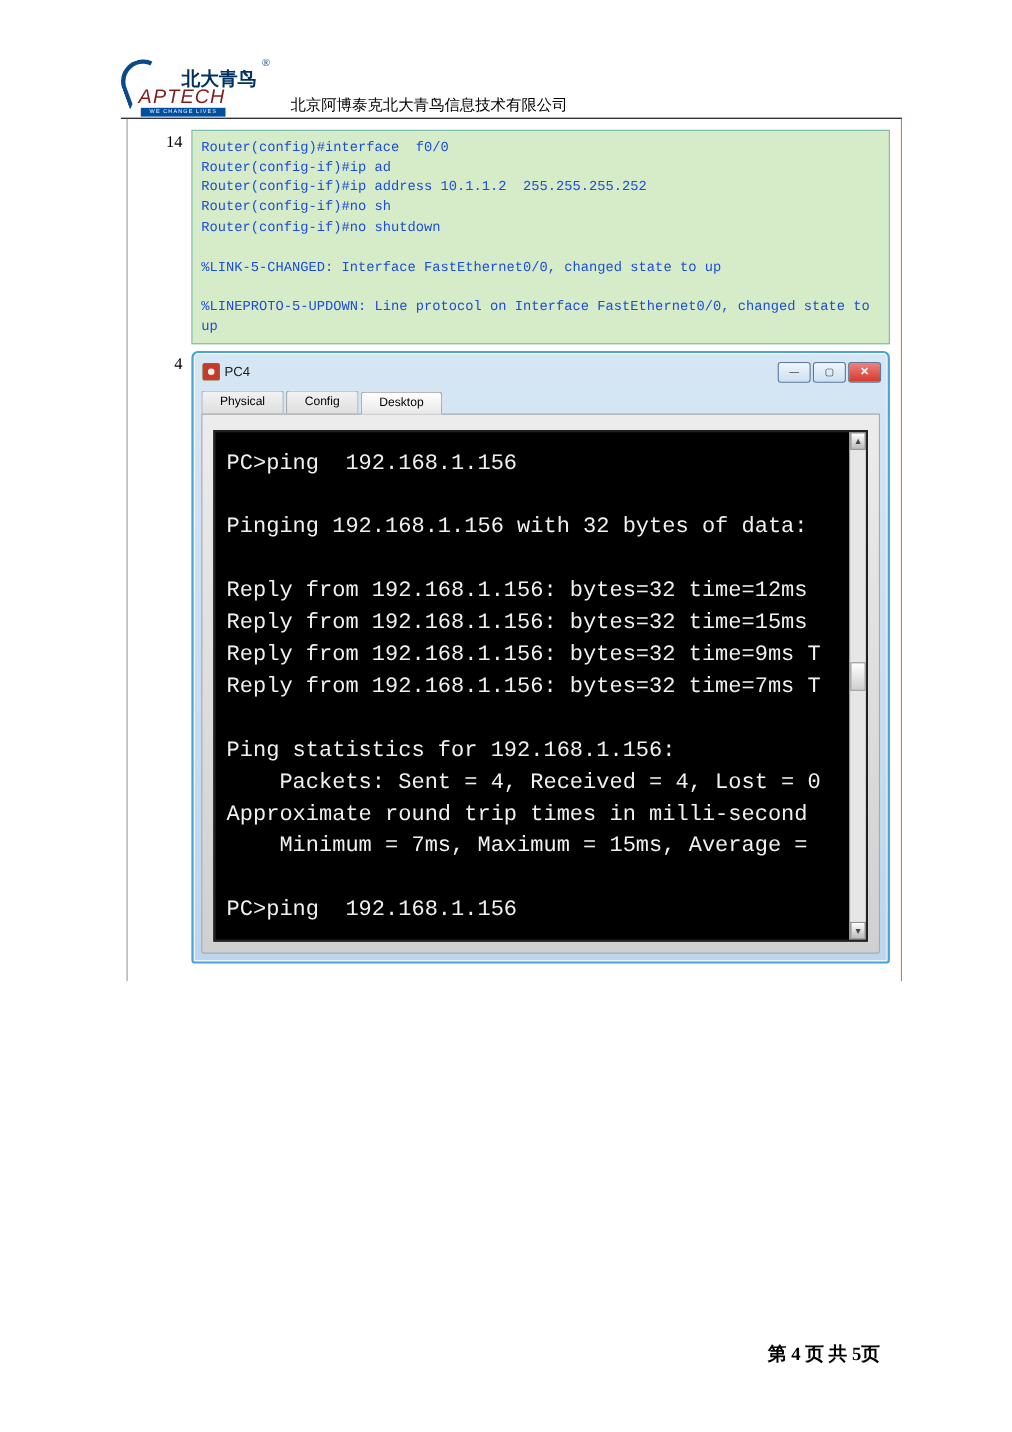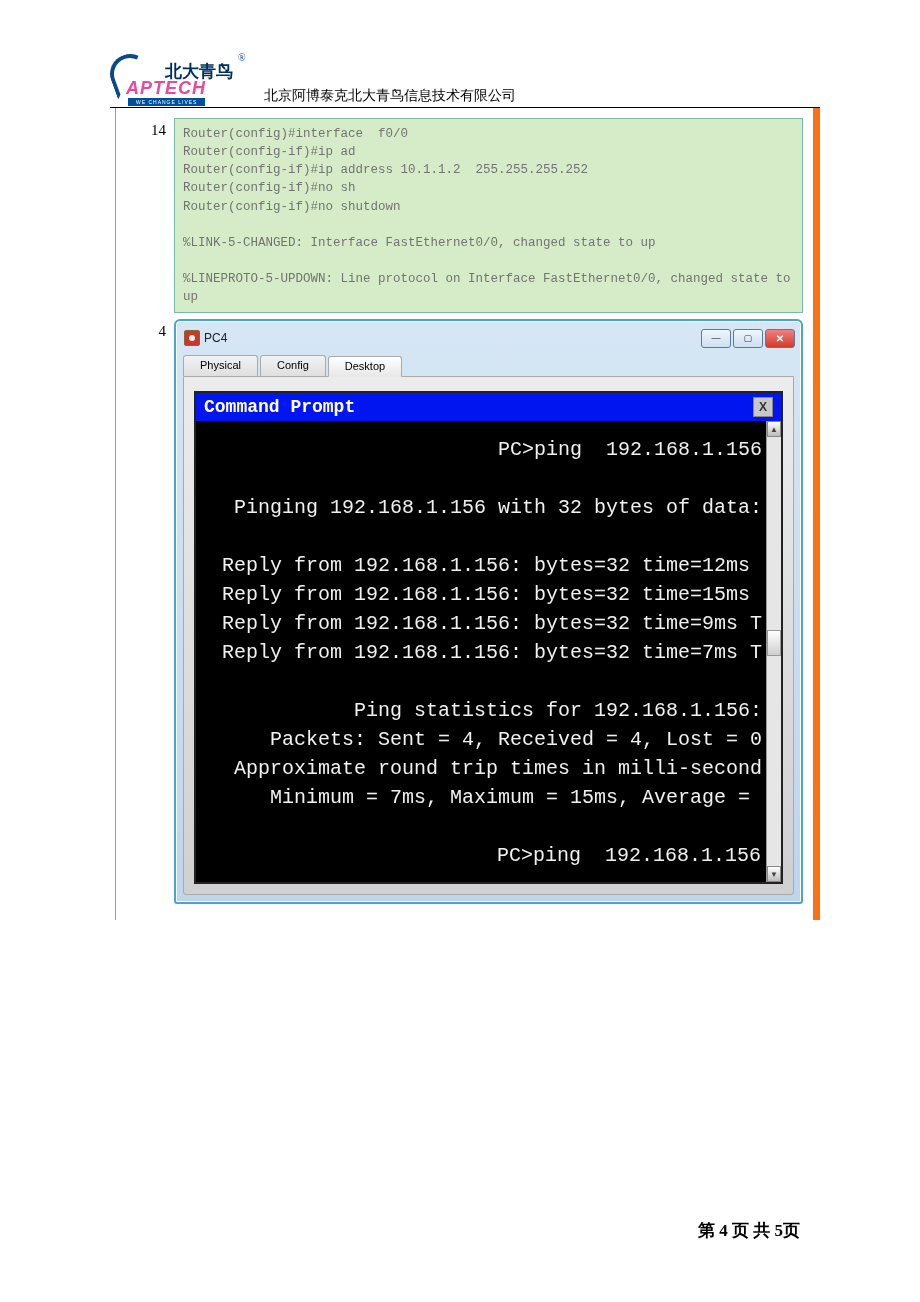--- a/index.html
+++ b/index.html
@@ -2,31 +2,31 @@
 <html><head>
 <meta charset="utf-8">
 <style>
 body { margin: 0; background: #fff; font-family: "SimSun", serif; width: 920px; }
 .page { width: 920px; min-height: 1302px; position: relative; }
 .header { padding: 50px 100px 0 110px; }
 .logo-area { display: inline-block; vertical-align: bottom; position: relative; }
 .logo-box { width: 130px; height: 55px; position: relative; }
 .swoosh { width: 32px; height: 32px; border: 4px solid #0a4a8a; border-radius: 50% 50% 50% 0; border-right-color: transparent; border-bottom-color: transparent; position: absolute; top: 4px; left: 0; transform: rotate(-20deg);}
 .cntext { position: absolute; top: 10px; left: 35px; font-weight: bold; font-size: 17px; font-family: "Microsoft YaHei", sans-serif; color: #003060; margin-left: 20px;}
-.aptech { position: absolute; top: 28px; left: 16px; font-weight: bold; font-style: italic; font-size: 18px; color: #ec4899; font-family: Arial, sans-serif; letter-spacing: 1px;}
+.aptech { position: absolute; top: 28px; left: 16px; font-weight: normal; font-style: italic; font-size: 18px; color: #7f1d1d; font-family: Arial, sans-serif; letter-spacing: 1px;}
 .reg-mark { position: absolute; top: 2px; left: 128px; font-size: 10px; color: #0a4a8a;}
 .tagline { position:absolute; top:48px; left:18px; font-size:5px; background:#0050a0; color:#fff; padding:1px 8px; letter-spacing:1px; font-family:Arial;}
 .header-title { display: inline-block; font-size: 14px; font-family: Liberation Mono, monospace; margin-left: 20px; vertical-align: bottom; }
 .header-rule { border: none; border-top: 1.5px solid #000; margin: 2px 100px 0 110px; }
-.content-frame { margin: 0px 100px 0 115px; border-left: 1px solid #999; border-right: 7px solid #f97316; min-height: 700px; padding: 10px 0 10px 0;}
+.content-frame { margin: 0px 100px 0 115px; border-left: 1px solid #999; border-right: 1px solid #f97316; min-height: 700px; padding: 10px 0 10px 0;}
 .row { display: flex; align-items: flex-start; margin-bottom: 6px; }
 .num { width: 50px; text-align: right; font-size: 15px; padding-right: 8px; padding-top: 4px; font-family: "Times New Roman", serif;}
 .cell { flex: 1; margin-right: 10px; }
-.console-green { background: #d6ecc8; border: 1px solid #7ba; padding: 6px 8px; font-family: "Courier New", monospace; font-size: 12.5px; color: #737373; line-height: 1.45; white-space: pre-wrap; word-break: break-all;}
-.win-wrap { border: 2px solid #4aa3d4; border-radius: 6px 6px 3px 3px; background: linear-gradient(#d6e6f4, #bdd6ed); padding: 2px; box-shadow: inset 0 0 0 1px #fff; position:relative;text-align:right;}
+.console-green { background: #d6ecc8; border: 1px solid #7ba; padding: 6px 8px; font-family: "Courier New", monospace; font-size: 12.5px; color: #1d4ed8; line-height: 1.45; white-space: pre-wrap; word-break: break-all;}
+.win-wrap { border: 2px solid #4aa3d4; border-radius: 6px 6px 3px 3px; background: linear-gradient(#d6e6f4, #bdd6ed); padding: 2px; box-shadow: inset 0 0 0 1px #fff; position:relative;}
 .win-bar { height: 26px; display: flex; align-items: center; padding: 2px 4px 0 6px; position:relative;}
 .win-icon { width: 14px; height: 14px; background: #c43b2b; border: 1px solid #863; border-radius: 2px; display: flex; align-items: center; justify-content: center; margin-right: 4px; position:relative;}
 .win-icon::after{content:""; width:6px; height:6px; background:#eee; border-radius:50%; display:block;}
 .win-title { font-family: "Segoe UI", Tahoma, sans-serif; font-size: 12px; color: #222; }
 .win-btns { margin-left: auto; display: flex; gap: 2px; }
 .wbtn { width: 28px; height: 17px; border: 1px solid #5b7a9b; border-radius: 3px; display: flex; align-items: center; justify-content: center; font-family: Arial; font-size: 10px; cursor: pointer;}
 .wbtn.min { background: linear-gradient(#eef6fd, #cde0f0);}
 .wbtn.max { background: linear-gradient(#eef6fd, #cde0f0);}
 .wbtn.close { background: linear-gradient(#f08080, #d43a2a); color: #fff; font-weight: bold;}
 .wbtn.min::after{content:"—"; font-size:9px; color:#333;}
@@ -96,24 +96,20 @@
               <div class="wbtn close"></div>
             </div>
           </div>
           <div class="tabs">
             <div class="tab">Physical</div>
             <div class="tab">Config</div>
             <div class="tab active">Desktop</div>
           </div>
           <div class="tab-body">
             <div class="cmd-wrap">
-              <div class="cmd-title">
-                <span>Command Prompt</span>
-                <span class="cmd-close">X</span>
-              </div>
               <div class="cmd-body-outer">
                 <div class="cmd-body"><span>PC&gt;ping  192.168.1.156
 
 Pinging 192.168.1.156 with 32 bytes of data:
 
 Reply from 192.168.1.156: bytes=32 time=12ms 
 Reply from 192.168.1.156: bytes=32 time=15ms 
 Reply from 192.168.1.156: bytes=32 time=9ms T
 Reply from 192.168.1.156: bytes=32 time=7ms T
 

